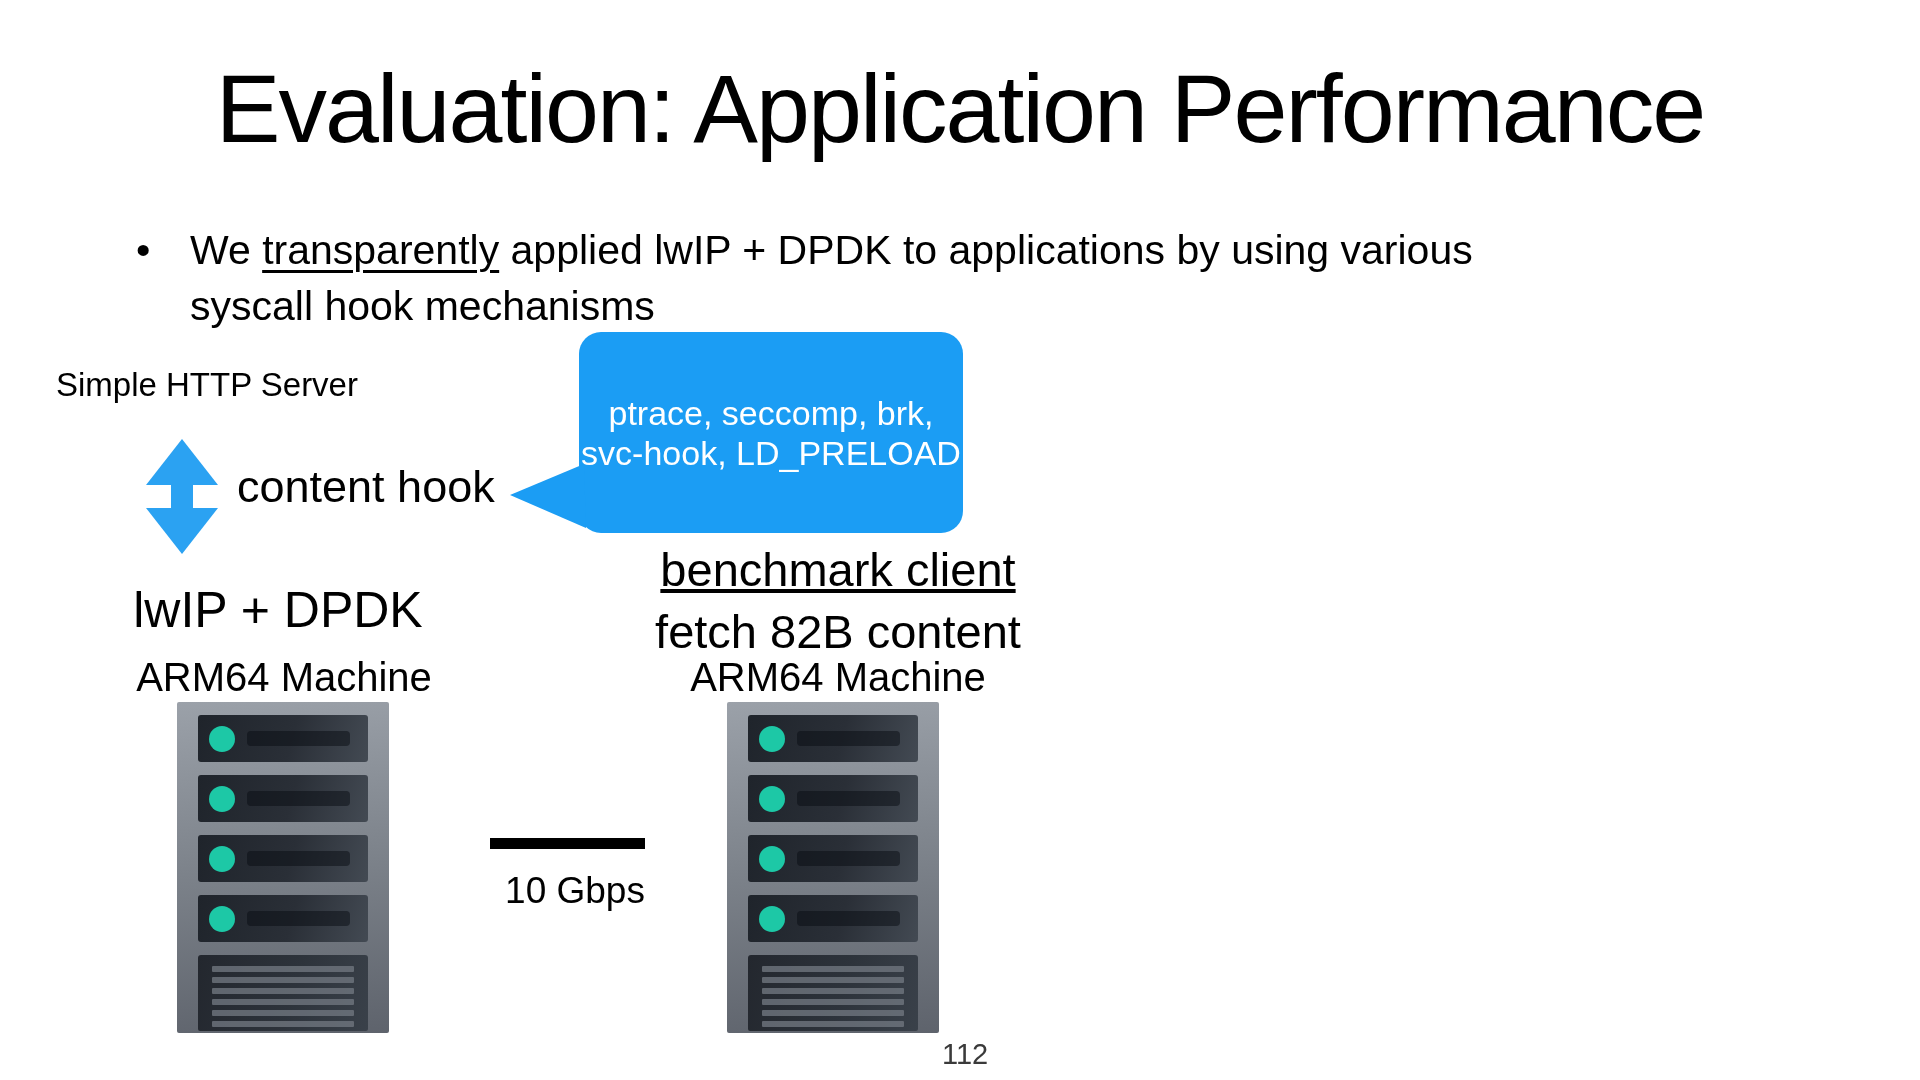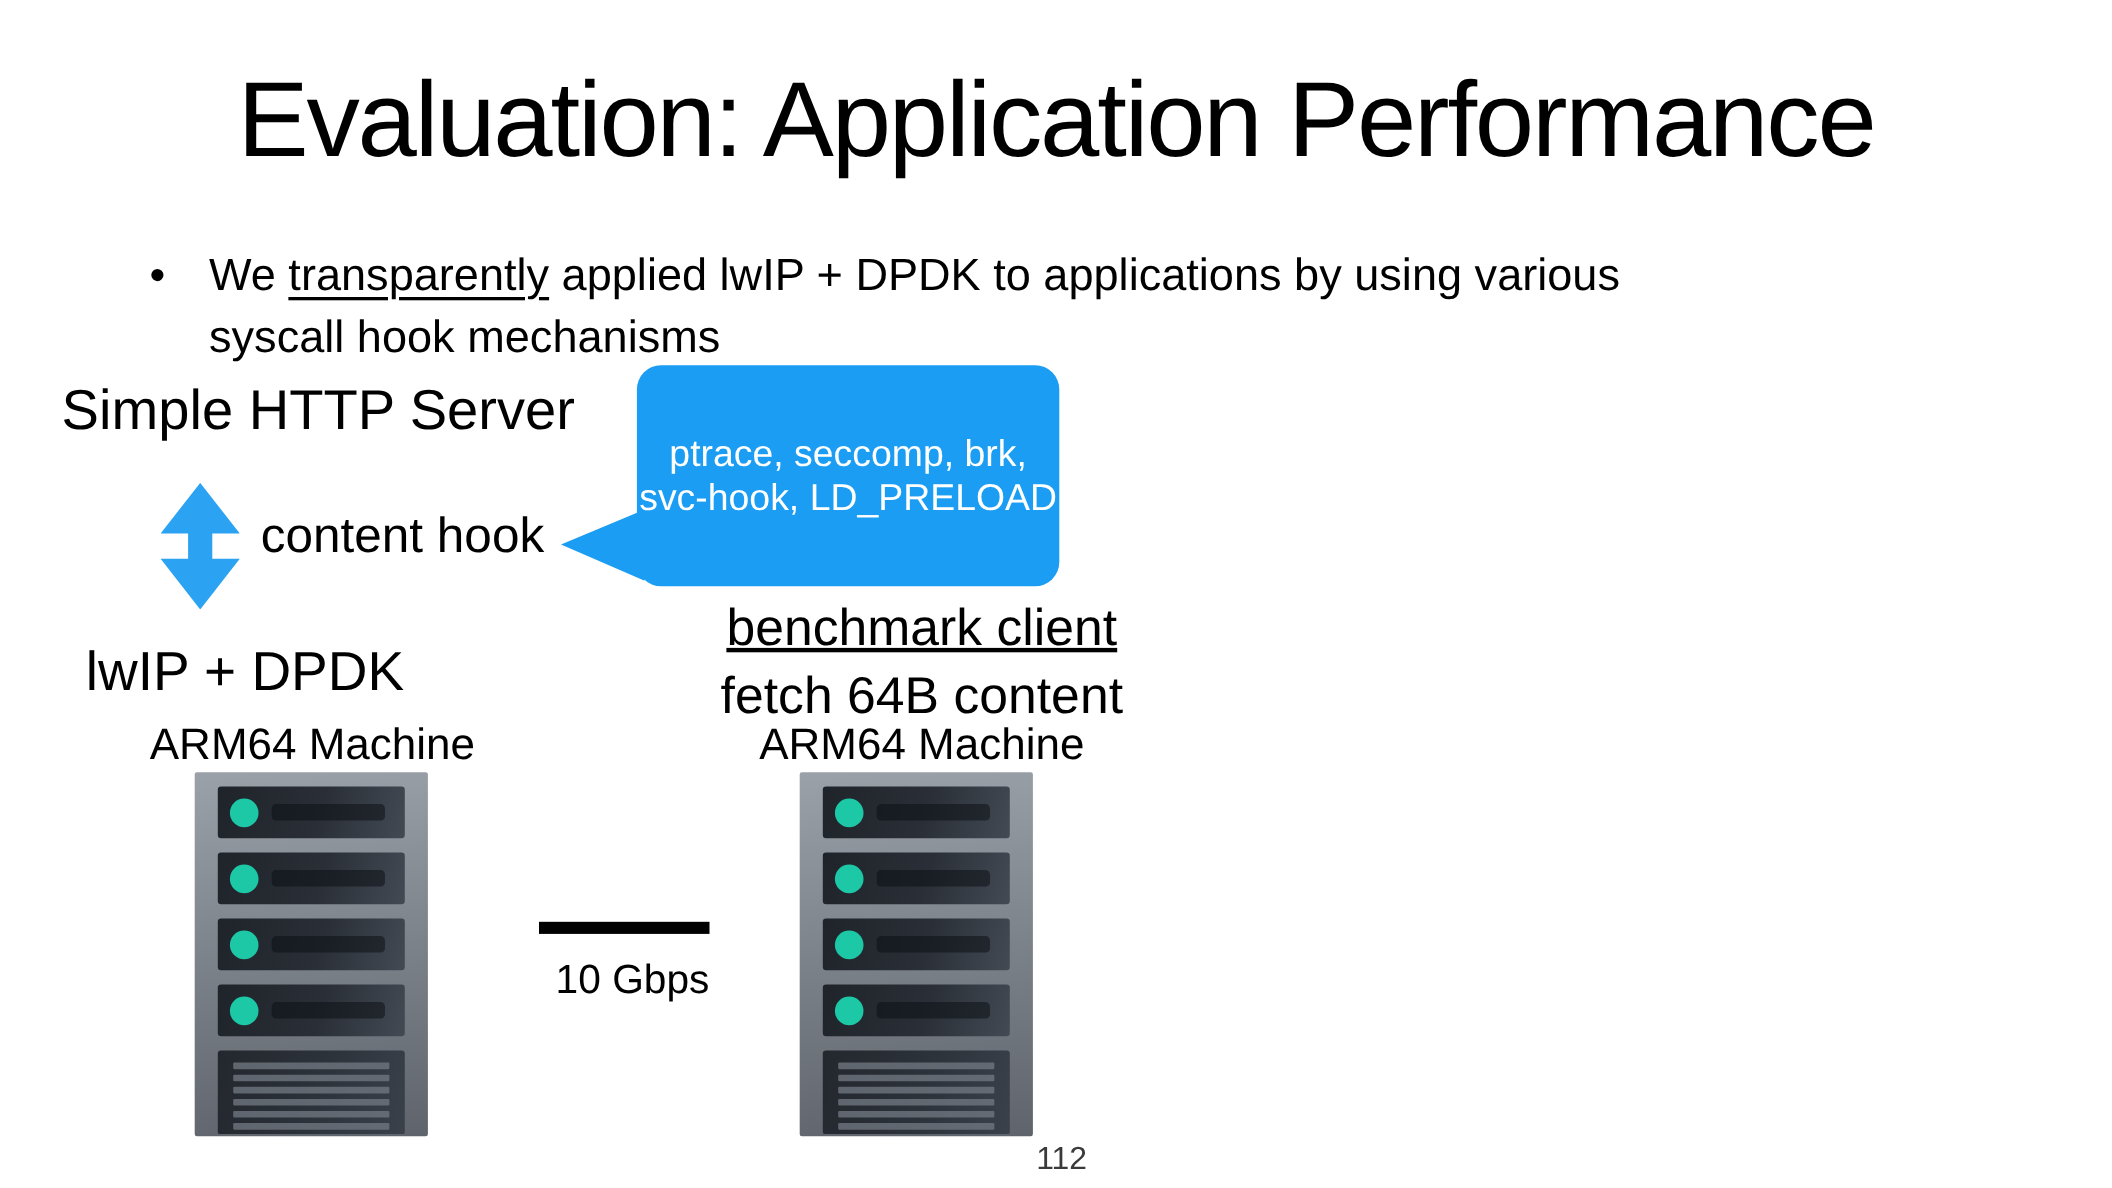--- a/index.html
+++ b/index.html
@@ -12,34 +12,34 @@
   .title {
     left:0; top:56px; width:1920px; text-align:center;
     font-size:97px; letter-spacing:-2px; font-weight:400; line-height:1.1; color:#000;
   }
 
   .bullet-row { left:136px; top:222px; width:1640px; display:flex; }
   .bullet-marker { font-size:41px; line-height:56px; width:54px; flex:none; }
   .bullet-text { font-size:41px; line-height:56px; }
   .bullet-em { font-weight:normal; text-decoration:underline; text-decoration-thickness:3px; text-underline-offset:6px; }
 
-  .server-label { left:56px; top:345px; font-size:51px; line-height:1.1; }
+  .server-label { left:56px; top:367px; font-size:33px; line-height:1.1; }
 
   .updown-arrow { left:146px; top:439px; width:72px; height:115px; }
   .hook-label { left:237px; top:462px; font-size:45px; line-height:1.1; }
 
   .callout {
     left:579px; top:332px; width:384px; height:201px;
     background:#1b9df4; border-radius:22px;
     display:flex; flex-direction:column; justify-content:center; 
   }
   .callout-line { color:#ffffff; font-size:34px; line-height:40px; text-align:center; }
   .callout-tail { position:absolute; left:-69px; top:132px; width:76px; height:66px; }
 
-  .stack-label { left:78px; top:581px; width:400px; font-size:50px; }
+  .stack-label { left:78px; top:581px; width:400px; text-align:center; font-size:50px; }
   .machine-label-left { left:84px; top:655px; width:400px; text-align:center; font-size:40px; }
 
   .client-label  { left:588px; top:542px; width:500px; text-align:center; font-size:47px;text-decoration:underline; }
   .client-action { left:588px; top:604px; width:500px; text-align:center; font-size:47px; }
   .machine-label-right { left:588px; top:655px; width:500px; text-align:center; font-size:40px; }
 
   .rack {
     top:702px; width:212px; height:331px; box-sizing:border-box;
     padding:13px 21px 0; border-radius:2px;
     background:linear-gradient(175deg,#9ba1a9 0%,#7d838b 48%,#5e636c 100%);
@@ -91,21 +91,21 @@
 
   <div class="abs callout">
     <svg class="callout-tail" viewBox="0 0 76 66" xmlns="http://www.w3.org/2000/svg">
       <polygon points="74,0 0,31 76,64" fill="#1b9df4"></polygon>
     </svg>
     <div class="callout-line">ptrace, seccomp, brk,</div>
     <div class="callout-line">svc-hook, LD_PRELOAD</div>
   </div>
 
   <div class="abs client-label">benchmark client</div>
-  <div class="abs client-action">fetch 64B content</div>
+  <div class="abs client-action">fetch 82B content</div>
 
   <div class="abs stack-label">lwIP + DPDK</div>
 
   <div class="abs machine-label-left">ARM64 Machine</div>
   <div class="abs machine-label-right">ARM64 Machine</div>
 
   <div class="abs rack rack-left">
     <div class="bay">
         <span class="led"></span>
         <span class="slot"></span>

